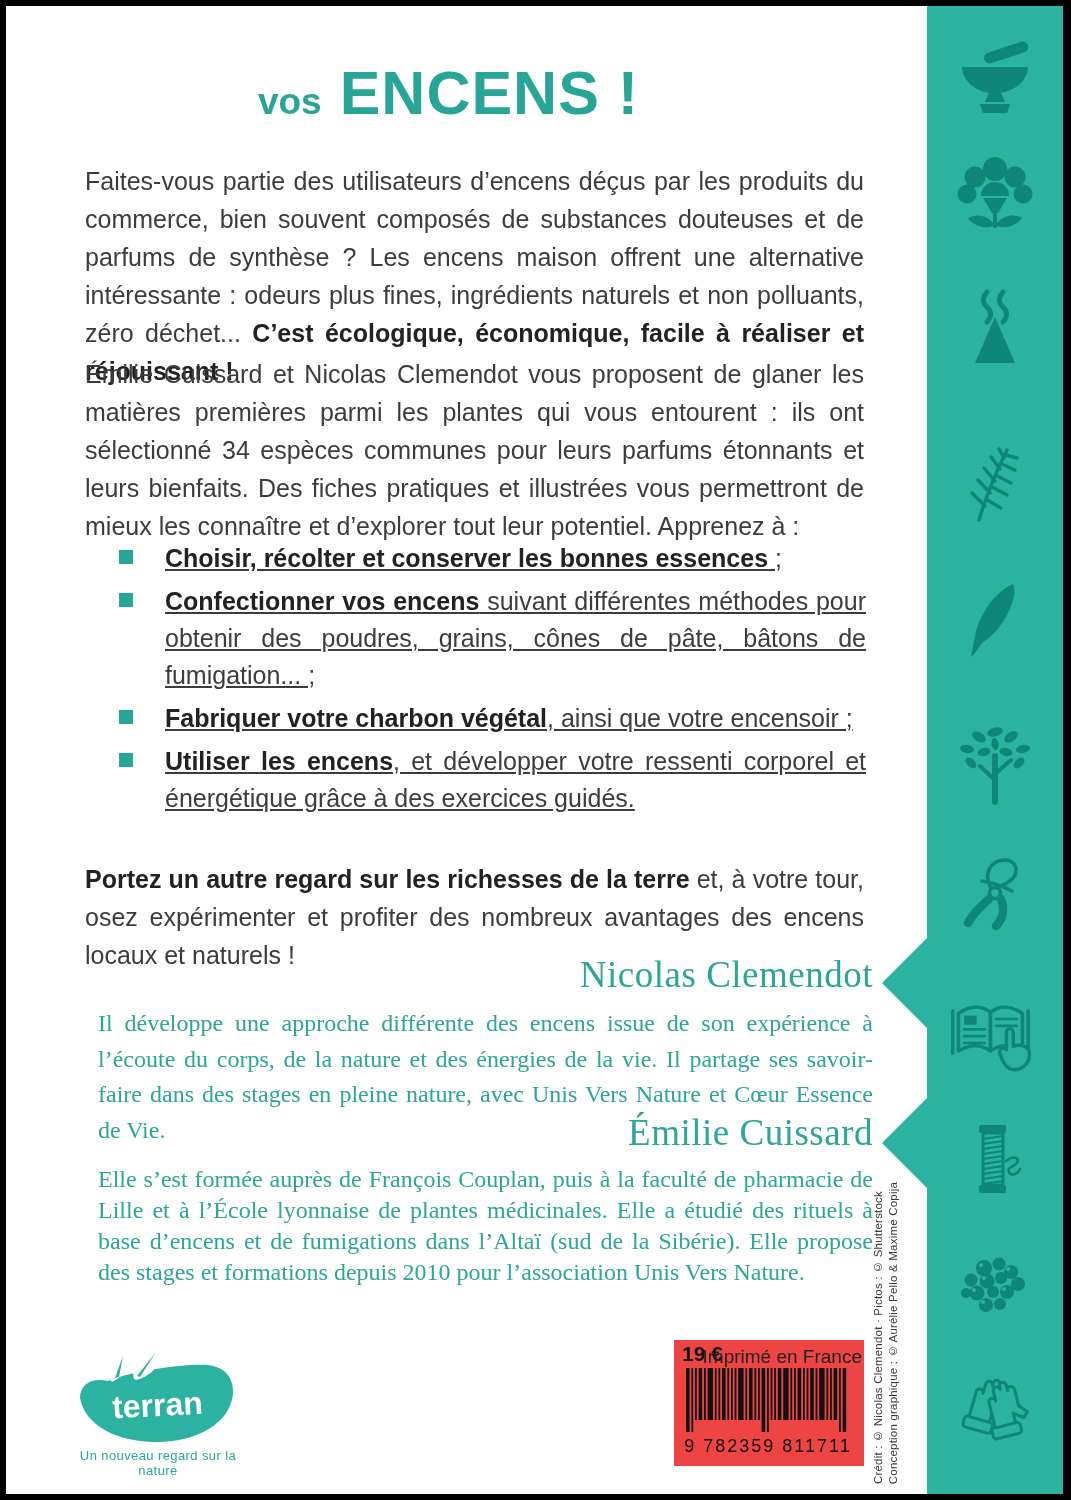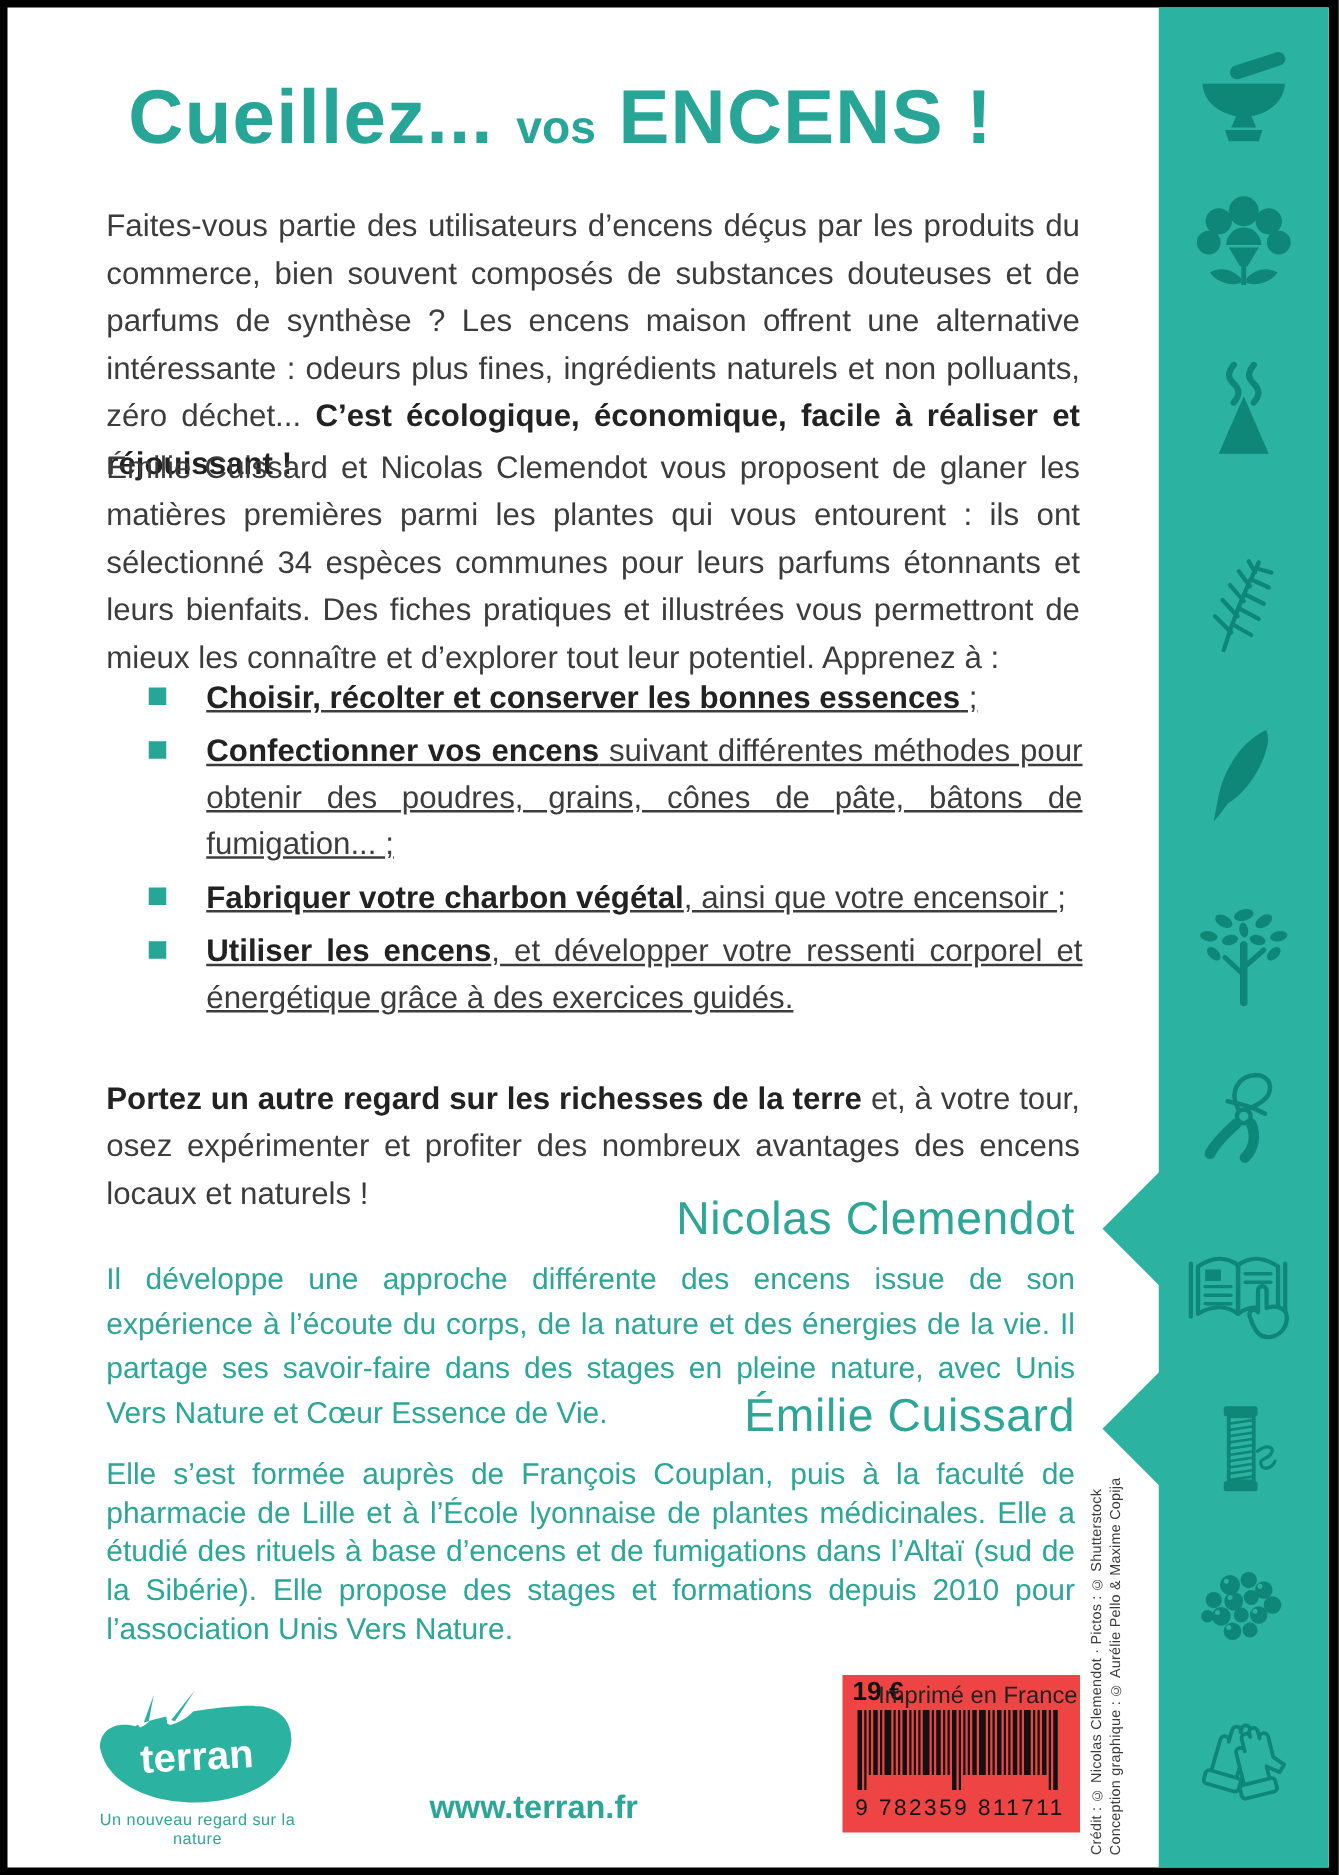--- a/index.html
+++ b/index.html
@@ -24,21 +24,21 @@
   .p2{top:349px;}
   .closing{top:854px;}
 
   
   .bullets{position:absolute;left:113px;top:534px;width:747px;list-style:none;}
   .bullets li{position:relative;padding-left:46px;font-size:25px;line-height:37px;color:var(--body_text);text-align:justify;margin-bottom:6px;text-decoration:underline;}
   .bullets li strong{color:#222;}
   .sq{position:absolute;left:0;top:10px;width:14px;height:14px;background:var(--teal);}
 
   
-  .author{position:absolute;left:79px;width:775px;}
+  .author{position:absolute;left:92px;width:775px;font-family:Liberation Serif, serif;}
   .author h2{font-size:37px;font-weight:normal;color:var(--teal_text);text-align:right;line-height:42px;letter-spacing:.5px;}
   .author p{margin-top:10px;font-size:24px;color:var(--teal_text);text-align:justify;}
   .a1{top:948px;} .a1 p{line-height:35.5px;}
   .a2{top:1106px;} .a2 p{line-height:31px;}
 
   
   .logo{position:absolute;left:62px;top:1340px;width:180px;text-align:center;}
   .logo svg{display:block;}
   .tagline{margin-top:2px;font-size:13px;color:var(--teal_text);letter-spacing:.4px;}
   .website{position:absolute;left:296px;top:1424px;width:250px;text-align:center;font-size:26px;font-weight:bold;color:var(--teal_text);}
@@ -61,21 +61,20 @@
   .sicon{position:absolute;left:50%;transform:translateX(-50%);width:84px;height:84px;color:var(--sidebar_icon);}
   .sicon svg{width:100%;height:100%;}
 </style>
 </head>
 <body>
 
 <div class="page">
   <div class="cover">
 
     <header class="title">
-      <span class="t-big">Cueillez...</span>
       <span class="t-small">vos</span>
       <span class="t-big">ENCENS !</span>
     </header>
 
     <p class="para p1"><span>Faites-vous partie des utilisateurs d’encens déçus par les produits du commerce, bien souvent composés de substances douteuses et de parfums de synthèse ? Les encens maison offrent une alternative intéressante : odeurs plus fines, ingrédients naturels et non polluants, zéro déchet... </span><strong>C’est écologique, économique, facile à réaliser et réjouissant !</strong></p>
 
     <p class="para p2">Émilie Cuissard et Nicolas Clemendot vous proposent de glaner les matières premières parmi les plantes qui vous entourent : ils ont sélectionné 34 espèces communes pour leurs parfums étonnants et leurs bienfaits. Des fiches pratiques et illustrées vous permettront de mieux les connaître et d’explorer tout leur potentiel. Apprenez à :</p>
 
     <ul class="bullets">
       <li><span class="sq"></span><strong>Choisir, récolter et conserver les bonnes essences</strong><span> ;</span></li>
@@ -101,21 +100,20 @@
         <path fill="var(--sidebar_bg)" d="M12 52 C12 38 24 31 40 35 C62 25 120 17 140 19 C158 21 166 33 165 48 C162 78 128 96 88 96 C50 96 17 80 12 52 Z"></path>
         <path fill="#fff" d="M44 36 C33 22 39 8 57 5 C61 18 56 31 44 36 Z"></path>
         <path fill="var(--sidebar_bg)" d="M47 32 L55 10 L51 31 Z"></path>
         <path fill="#fff" d="M66 33 C61 13 74 1 93 1 C95 16 86 29 68 34 Z"></path>
         <path fill="var(--sidebar_bg)" d="M69 30 L88 6 L72 31 Z"></path>
         <text x="90" y="70" text-anchor="middle" font-size="32" font-weight="bold" fill="#fff" transform="rotate(-3 90 70)" font-family="Liberation Sans, sans-serif">terran</text>
       </svg>
       <div class="tagline">Un nouveau regard sur la nature</div>
     </div>
 
-    <div class="website">www.terran.fr</div>
 
     <div class="barcode-block">
       <div class="price">19 €</div>
       <div class="printed">Imprimé en France</div>
       <svg class="bars" viewBox="0 0 180 90">
         <g id="barcode-bars">
             <rect x="8" y="0" width="3.6" height="64"></rect>
             <rect x="13.4" y="0" width="1.8" height="64"></rect>
             <rect x="17" y="0" width="1.8" height="52"></rect>
             <rect x="20.6" y="0" width="3.6" height="52"></rect>

